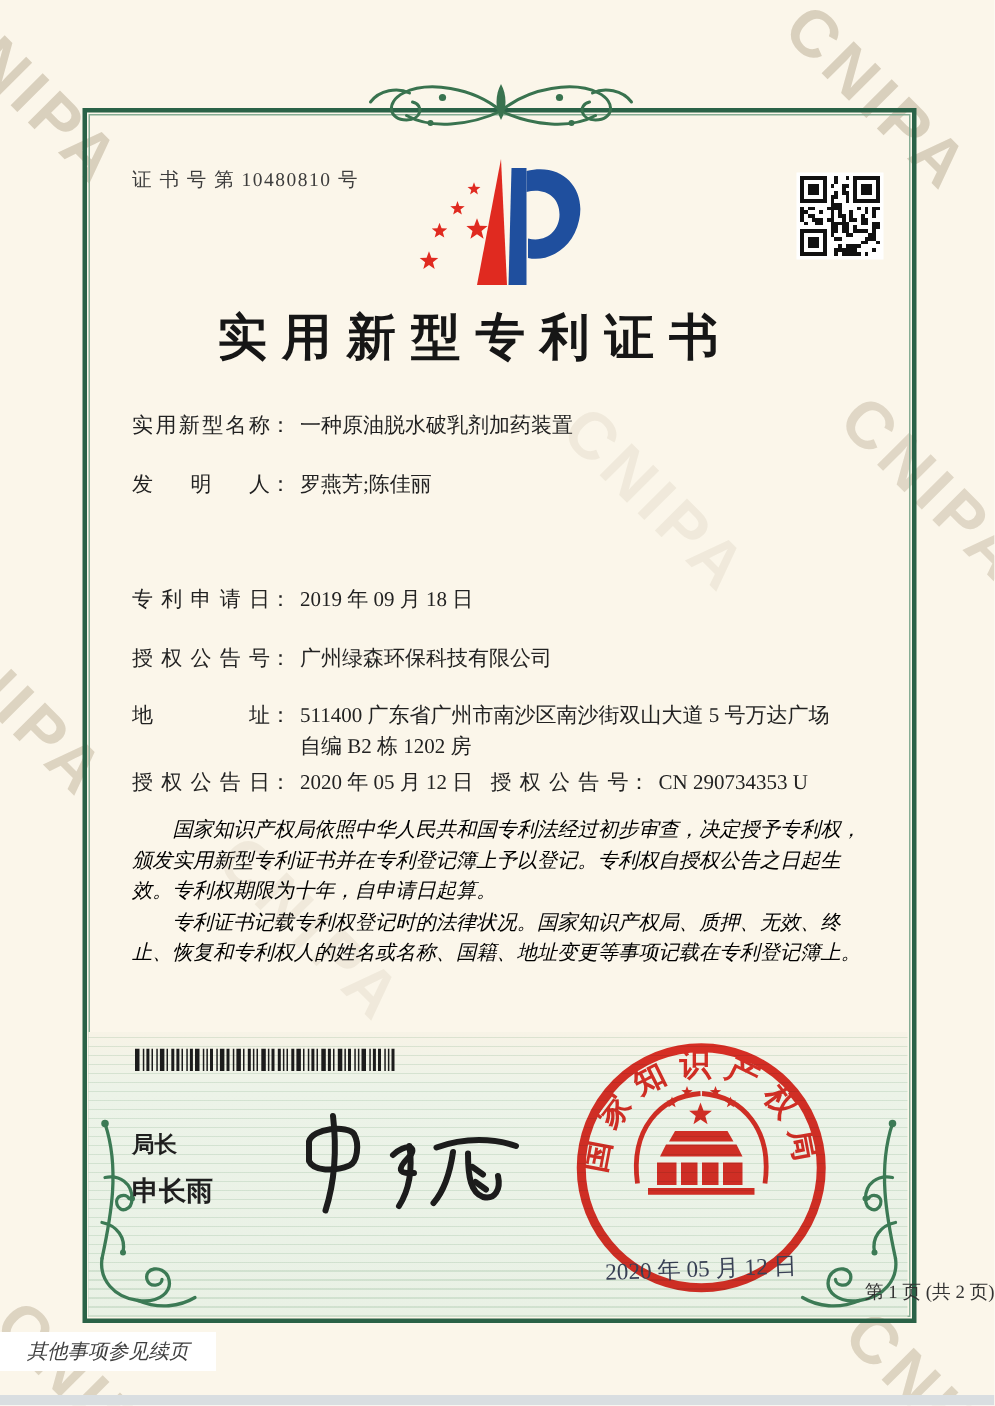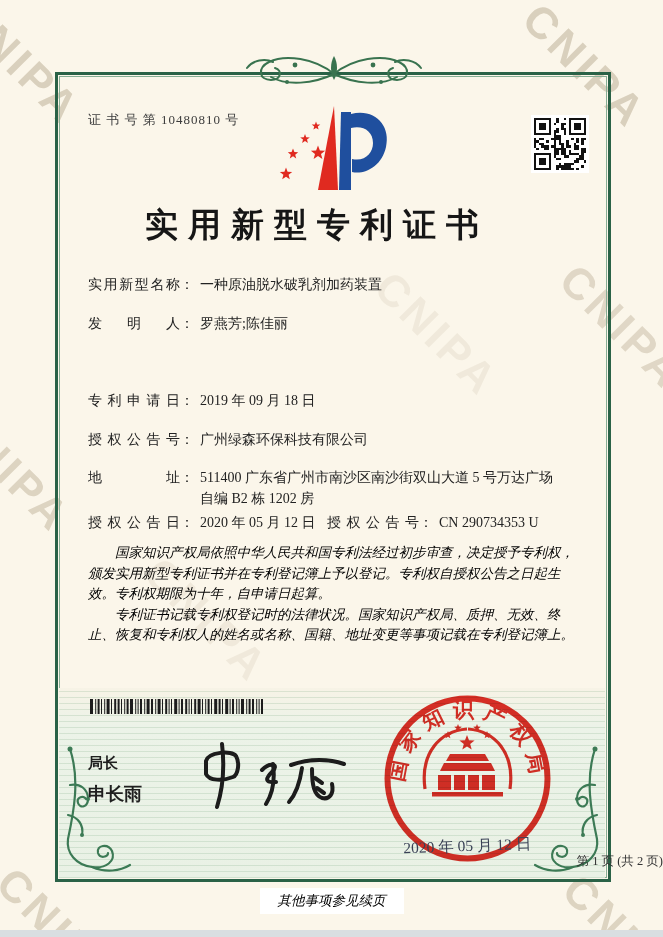--- a/index.html
+++ b/index.html
@@ -65,21 +65,21 @@
     position:absolute;left:88px;top:543px;width:494px;
     font-size:13.5px;line-height:20.5px;font-style:italic;color:#000000;
   }
   .paras p{margin:0;text-indent:2em;}
   .barcode{position:absolute;left:90px;top:699px;width:176px;height:15px;}
   .issuer-title{position:absolute;left:88px;top:754px;font-family:"Liberation Sans",sans-serif;font-weight:600;font-size:15px;color:#1f1f1f;}
   .issuer-name{position:absolute;left:88px;top:782px;font-family:"Liberation Sans",sans-serif;font-weight:600;font-size:18px;color:#1f1f1f;}
   .signature{position:absolute;left:188px;top:737px;}
   .seal{position:absolute;left:380px;top:691px;mix-blend-mode:multiply;opacity:.95;}
   .pagenum{position:absolute;left:0;top:853px;width:663px;text-align:right;font-size:12.5px;color:#333;}
-  .contnote{position:absolute;left:0;top:888px;width:663px;text-align:center;font-size:13.5px;font-style:italic;color:#000000;}
+  .contnote{position:absolute;left:0;top:888px;width:663px;text-align:left;font-size:13.5px;font-style:italic;color:#404040;}
   .contnote span{background:#ffffff;padding:4px 18px;display:inline-block;}
   .edgestrip{position:absolute;left:0;bottom:0;width:663px;height:7px;background:#d9dee1;}
   .ornament-top{position:absolute;left:237px;top:50px;}
   .corner{position:absolute;}
   svg{display:block;}
 </style>
 </head>
 <body>
 
 <div class="page">

